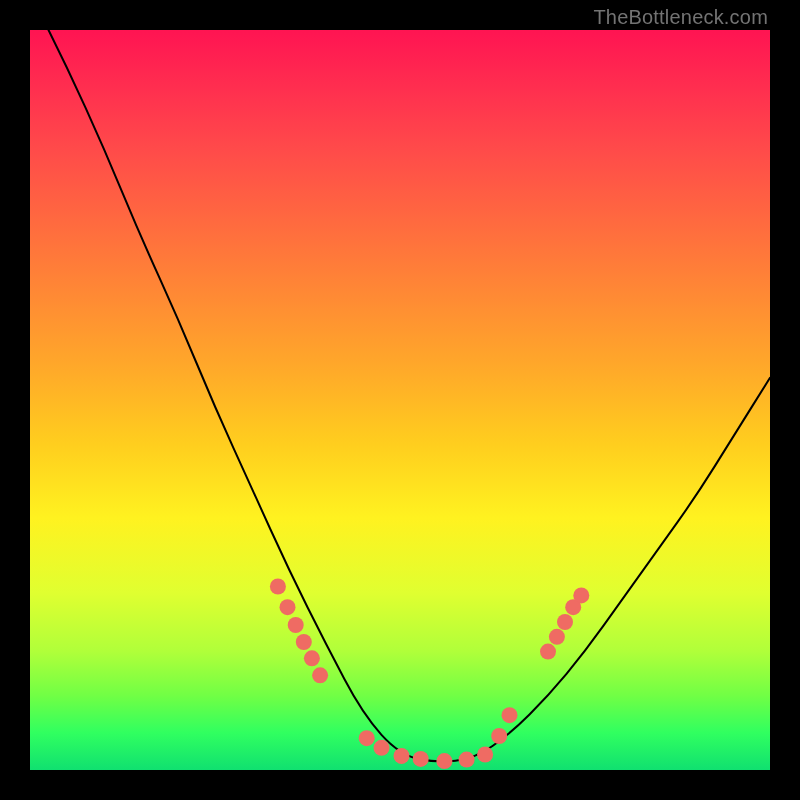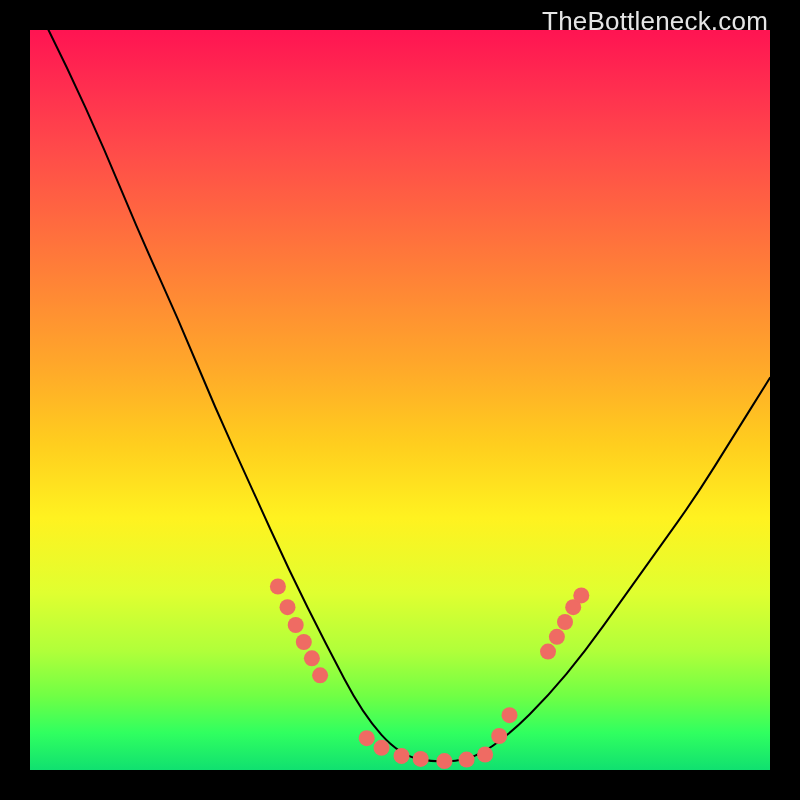--- a/index.html
+++ b/index.html
@@ -37,22 +37,22 @@
       #b0ff3a 84%,
       #70ff45 90%,
       #30ff60 95%,
       #10e070 100%
     );
   }
   .watermark {
     position: absolute;
     top: 6px;
     right: 32px;
-    color: #e5e5e5;
-    font-size: 26px;
+    color: #737373;
+    font-size: 20px;
     font-weight: 500;
     letter-spacing: 0.2px;
     user-select: none;
   }
   .curve-svg {
     position: absolute;
     left: 0;
     top: 0;
     width: 740px;
     height: 740px;

